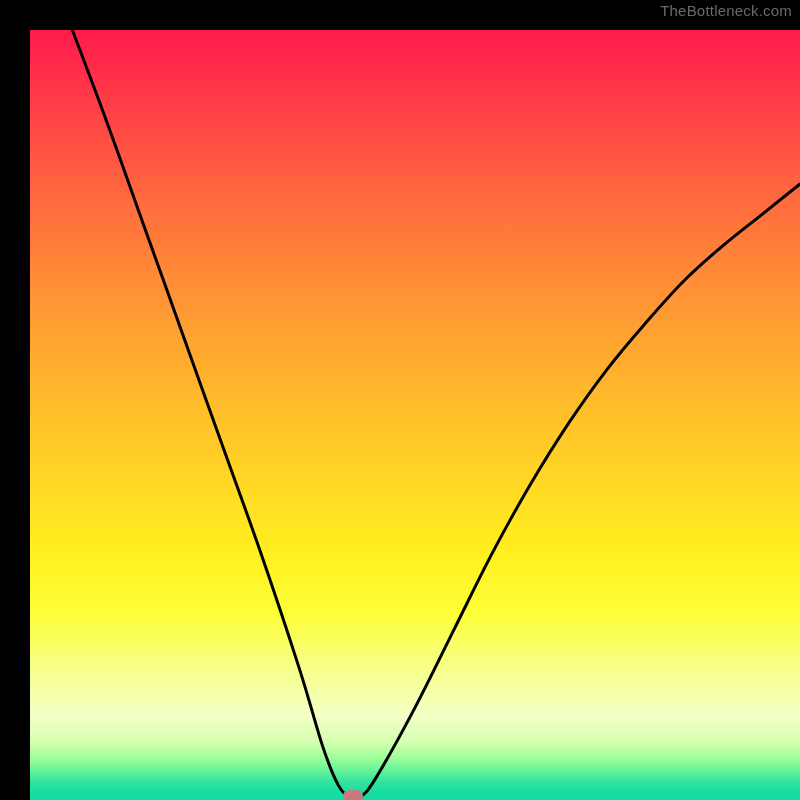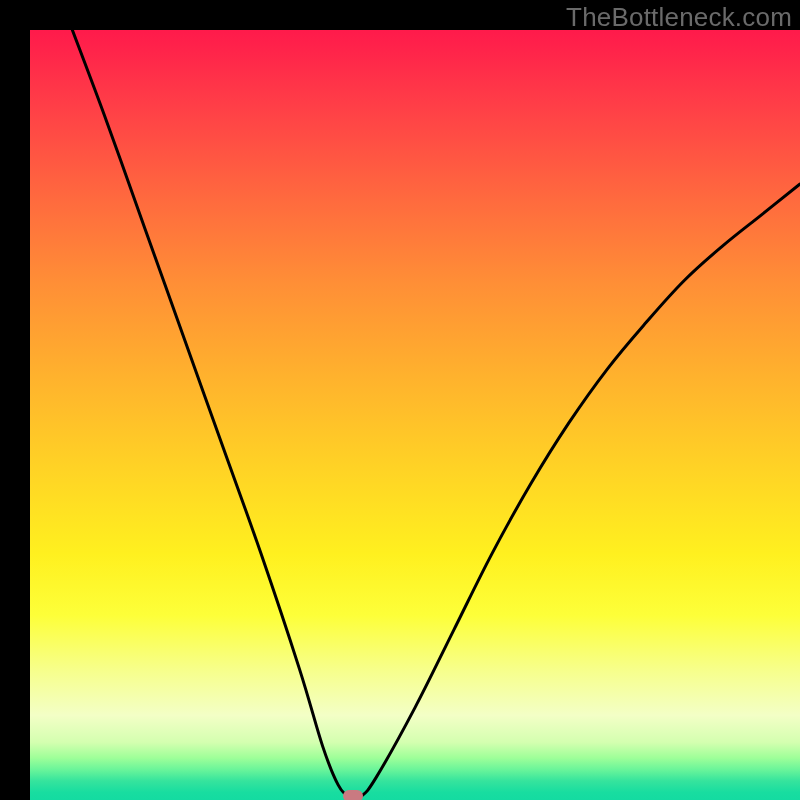--- a/index.html
+++ b/index.html
@@ -63,21 +63,21 @@
     height: 12px;
     border-radius: 6px;
     background: #c97a81;
     transform: translate(-50%, -50%);
   }
   .watermark {
     position: absolute;
     top: 2px;
     right: 8px;
     color: #6a6a6a;
-    font-size: 26px;
+    font-size: 15px;
     letter-spacing: 0.2px;
     user-select: none;
   }
 </style>
 </head>
 <body>
 
 <div class="frame">
   <div class="plot-area">
     <div class="gradient"></div>

